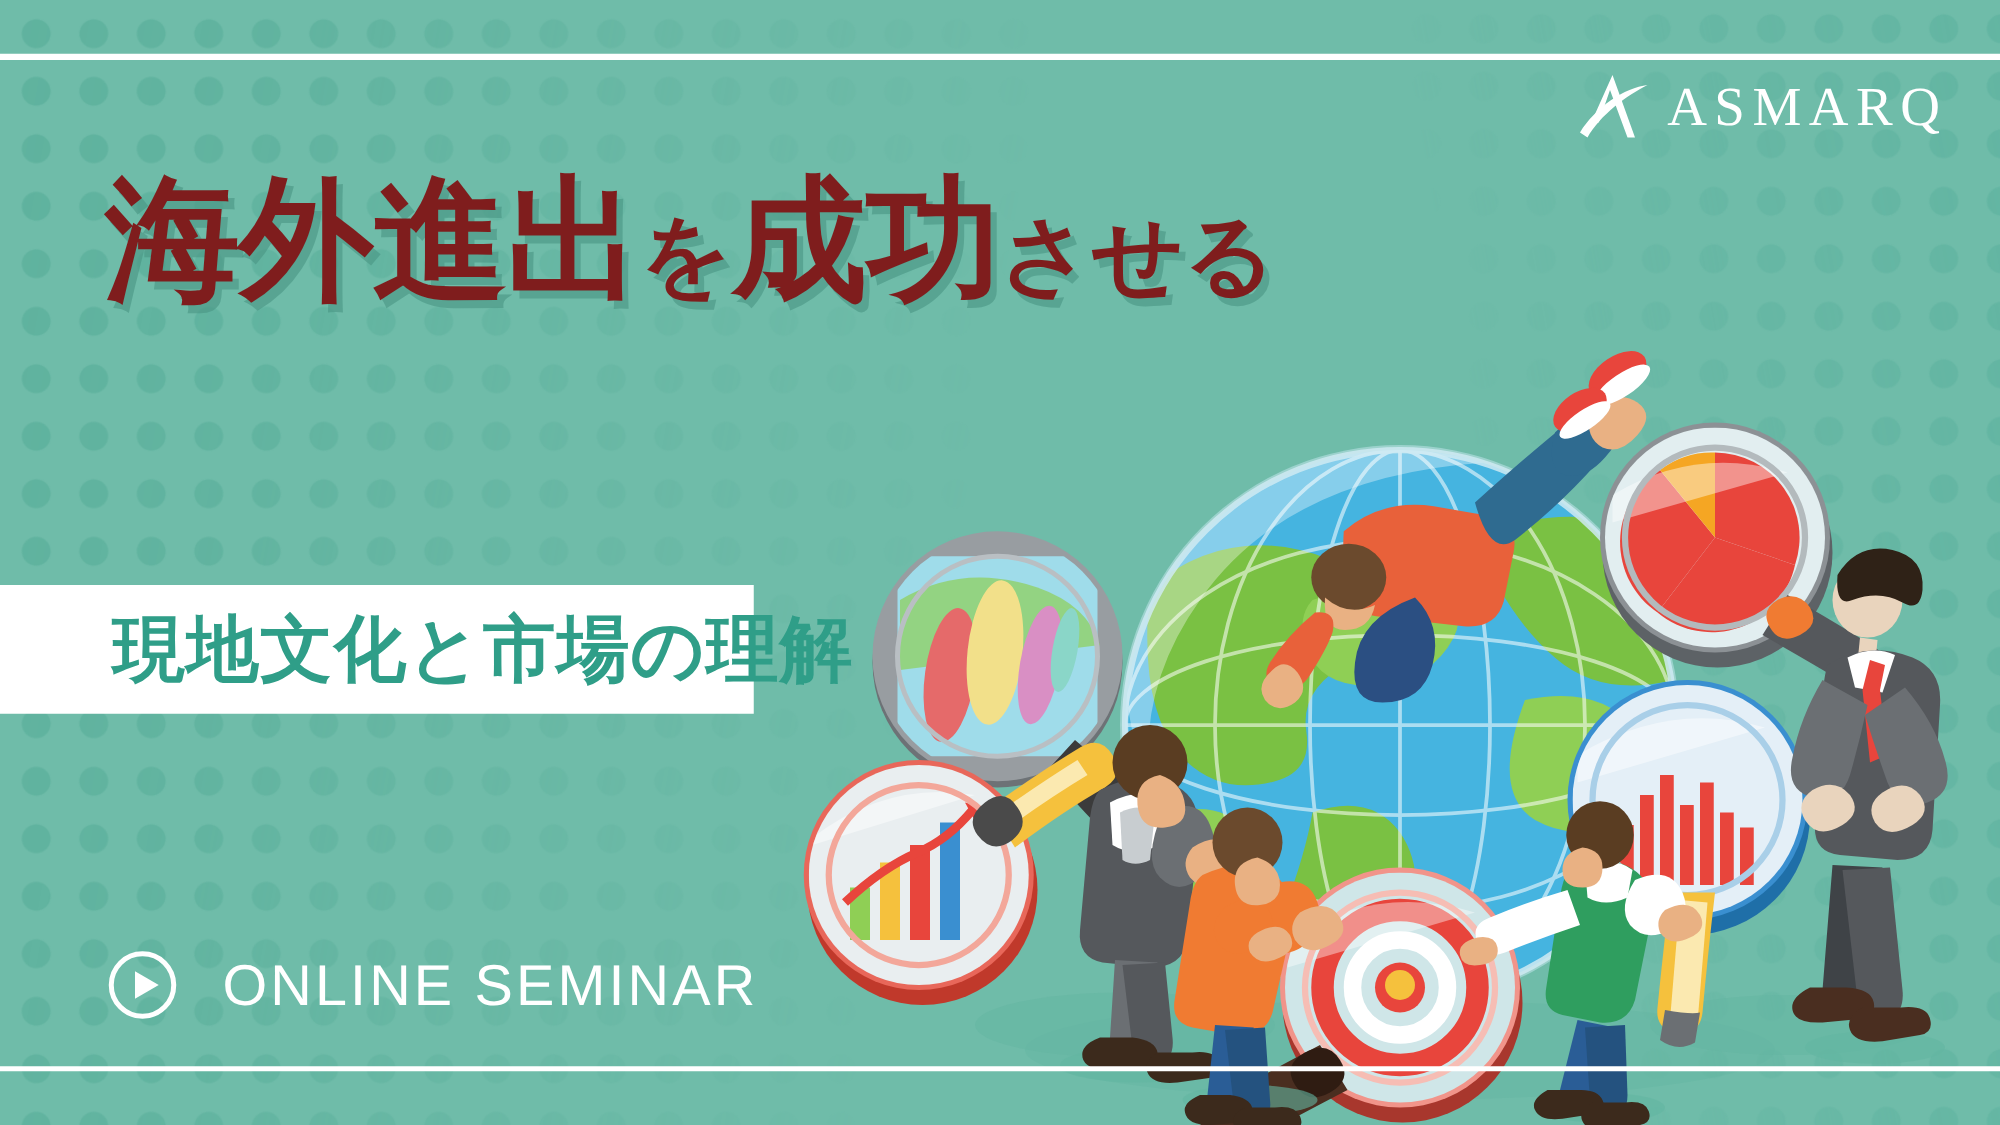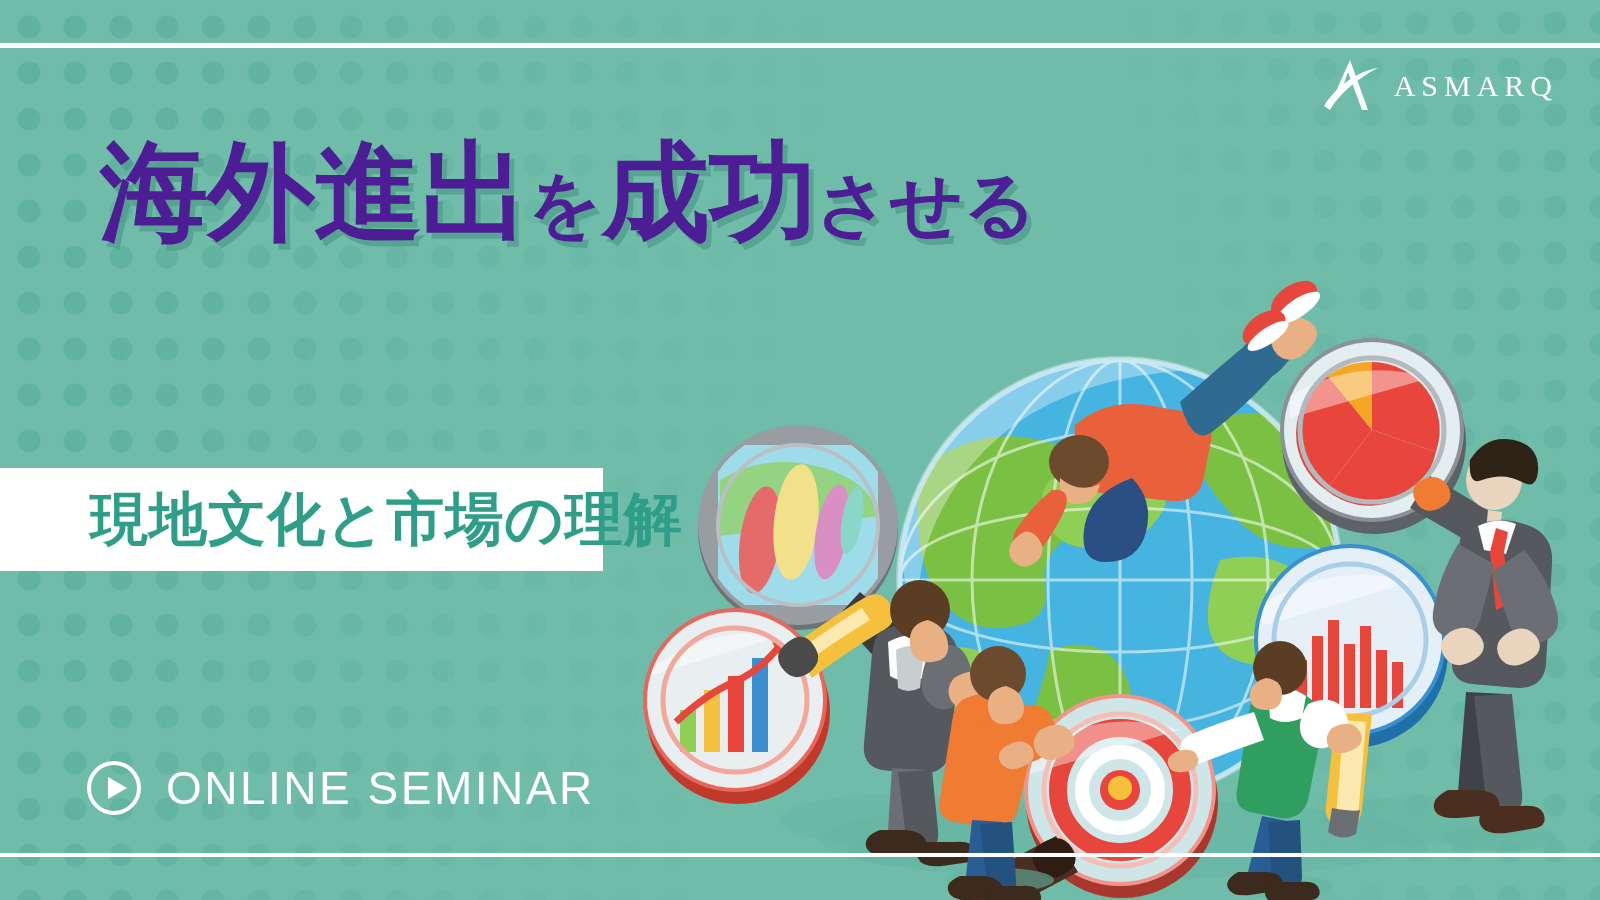--- a/index.html
+++ b/index.html
@@ -45,28 +45,28 @@
 
   
   .logo {
     position:absolute; right:42px; top:56px;
     display:flex; align-items:center; gap:14px;
     color:#fff;
   }
   .logo-mark { width:58px; height:60px; display:block; }
   .logo-word {
     font-family:"Liberation Serif", serif;
-    font-size:30px; letter-spacing:6px; line-height:1;
+    font-size:44px; letter-spacing:6px; line-height:1;
     color:#fff; white-space:nowrap;
   }
 
   
   .headline {
-    position:absolute; left:100px; top:138px;
-    color:#4c1d95;
+    position:absolute; left:84px; top:138px;
+    color:#7f1d1d;
     font-weight:bold;
     text-shadow:5px 6px 0 rgba(74,150,132,.62);
     line-height:1.0;
     white-space:nowrap;
   }
   .h-line1 { font-size:108px; letter-spacing:-1px; }
   .h-line2 { font-size:108px; letter-spacing:0px; margin-top:16px; }
   .kana-sm { font-size:72px; letter-spacing:0px; }
 
   
@@ -79,21 +79,21 @@
   .subtitle-text {
     margin-left:90px;
     color:#2f9e88;
     font-size:58px; font-weight:bold; letter-spacing:1px;
     white-space:nowrap;
   }
 
   
   .seminar {
     position:absolute; left:86px; top:760px;
-    display:flex; align-items:center; gap:24px;
+    display:flex; align-items:center; gap:36px;
   }
   .play-icon { width:56px; height:56px; display:block; }
   .seminar-label {
     color:#ffffff; font-size:46px; letter-spacing:2.5px;
     white-space:nowrap;
   }
 
   
   .illus { position:absolute; left:620px; top:180px; width:980px; height:720px; }
   .illus svg { display:block; width:100%; height:100%; }

